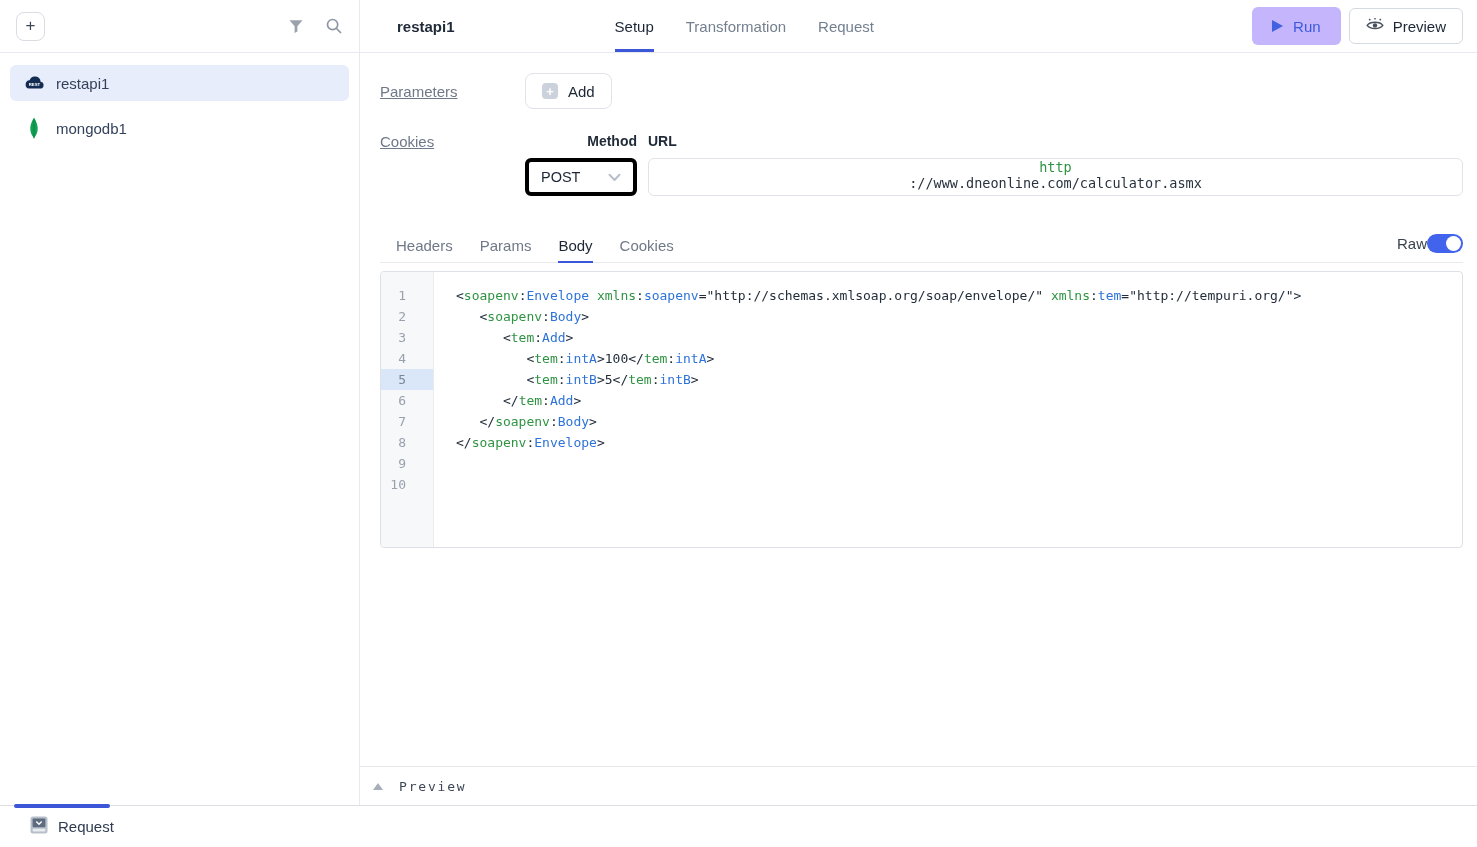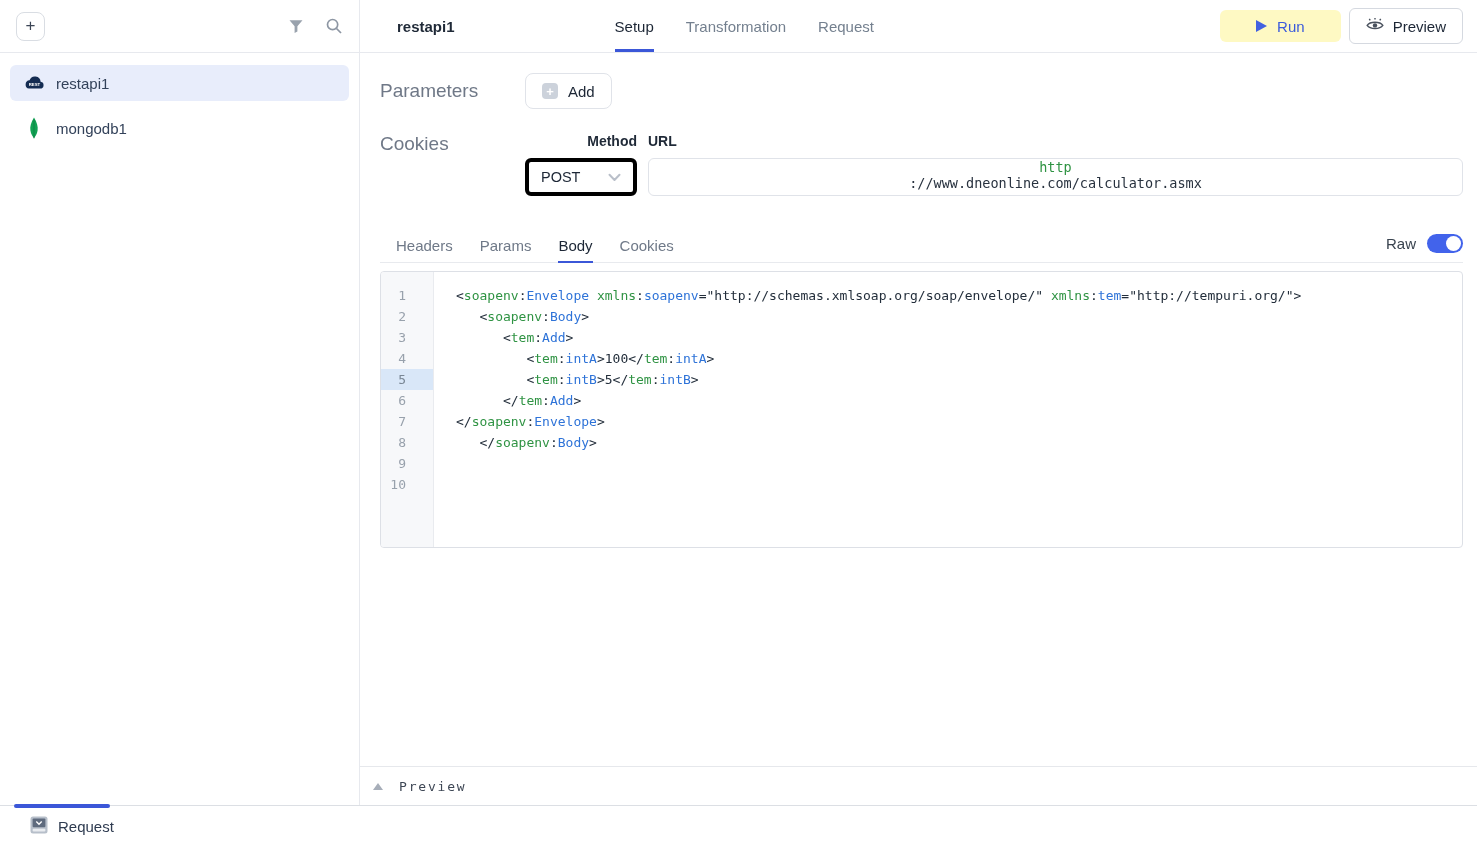--- a/index.html
+++ b/index.html
@@ -23,29 +23,29 @@
 
   
   .main { flex:1; display:flex; flex-direction:column; min-width:0; }
   .main-header { height:53px; border-bottom:1px solid #e7e9ee; display:flex; align-items:stretch; padding:0 14px 0 37px; }
   .query-title { font-size:15px; font-weight:600; color:#1f2937; display:flex; align-items:center; }
   .main-tabs { display:flex; margin-left:160px; gap:32px; }
   .main-tab { display:flex; align-items:center; font-size:15px; color:#74808f; cursor:pointer;
     border-bottom:3px solid transparent; padding-top:3px; }
   .main-tab.active { color:#1c2635; border-bottom-color:#3b57d8; font-weight:500; }
   .header-actions { margin-left:auto; display:flex; align-items:center; gap:8px; }
-  .run-btn { height:32px; padding:0 36px; background:#fef9c3; border:none; border-radius:6px;
+  .run-btn { height:38px; padding:0 20px; background:#c4b5fd; border:none; border-radius:6px;
     display:flex; align-items:center; gap:10px; font-size:15px; color:#3b5bdb; font-weight:500; cursor:pointer; }
   .play-tri { width:0; height:0; border-left:11px solid #4261e0; border-top:6px solid transparent; border-bottom:6px solid transparent; }
   .preview-btn { height:36px; padding:0 16px; background:#fff; border:1px solid #d5d9e0; border-radius:6px;
     display:flex; align-items:center; gap:9px; font-size:15px; color:#1c2635; font-weight:500; cursor:pointer; }
 
   .content { padding:20px 14px 0 20px; }
   .form-row { display:flex; }
-  .row-label { width:145px; font-size:19px; color:#6f7887; }
+  .row-label { width:145px; font-size:15px; color:#6f7887;text-decoration:underline; }
   .params-row { align-items:center; margin-bottom:24px; }
   .add-btn { height:36px; padding:0 16px; background:#fff; border:1px solid #e0e3e9; border-radius:8px;
     display:flex; align-items:center; gap:10px; font-size:15px; color:#1c2635; cursor:pointer; }
   .plus-sq { width:16px; height:16px; background:#ccd2db; border-radius:4px; color:#fff; font-size:13px;
     font-weight:bold; display:flex; align-items:center; justify-content:center; line-height:1; }
 
   .field-label { font-size:14px; font-weight:700; color:#1f2937; margin-bottom:9px; }
   .method-col { width:112px; margin-right:11px;text-align:right; }
   .url-col { flex:1; }
   .select-box { height:38px; border:4px solid #000000; border-radius:6px; background:#fff; display:flex;
@@ -54,21 +54,21 @@
   .url-input { height:38px; border:1px solid #e0e3e9; border-radius:6px; background:#fff; display:flex;
     align-items:center; padding:0 13px; font-family:"DejaVu Sans Mono", monospace; font-size:13.5px; color:#28323f;flex-direction:column; }
   .url-scheme { color:#2f9343; }
 
   
   .body-tabbar { display:flex; align-items:stretch; height:34px; margin-top:33px; border-bottom:1px solid #e8eaee; }
   .btab { display:flex; align-items:center; margin-right:27px; font-size:15px; color:#6f7988;
     border-bottom:2.5px solid transparent; margin-bottom:-1px; cursor:pointer; }
   .btab:first-child { margin-left:16px; }
   .btab.active { color:#1c2635; border-bottom-color:#3b57d8; }
-  .raw-wrap { margin-left:auto; display:flex; align-items:center; gap:11px; padding-bottom:4px;text-align:center; }
+  .raw-wrap { margin-left:auto; display:flex; align-items:center; padding-bottom:4px;text-align:center; }
   .raw-label { font-size:15px; color:#39434f; }
   .toggle { width:36px; height:19px; border-radius:10px; background:#4263eb; position:relative; cursor:pointer; }
   .toggle .knob { width:15px; height:15px; border-radius:50%; background:#fff; position:absolute; top:2px; right:2px; }
 
   
   .editor { margin-top:8px; height:277px; border:1px solid #dde0e6; border-radius:4px; display:flex;
     font-family:"DejaVu Sans Mono", monospace; font-size:13px; overflow:hidden; }
   .gutter { width:53px; background:#f7f8fa; border-right:1px solid #e9ebef; padding-top:13px; flex-shrink:0; }
   .ln { height:21px; line-height:21px; text-align:right; padding-right:27px; color:#98a1ac; }
   .ln.active { background:#d9e7f8; color:#7a8795; }
@@ -215,22 +215,22 @@
               <div class="ln">9</div>
               <div class="ln">10</div>
             </div>
           <div class="codearea">
               <div class="code-line">&lt;<span class="tk-g">soapenv</span>:<span class="tk-b">Envelope</span> <span class="tk-g">xmlns</span>:<span class="tk-b">soapenv</span>="http://schemas.xmlsoap.org/soap/envelope/" <span class="tk-g">xmlns</span>:<span class="tk-b">tem</span>="http://tempuri.org/"&gt;</div>
               <div class="code-line">   &lt;<span class="tk-g">soapenv</span>:<span class="tk-b">Body</span>&gt;</div>
               <div class="code-line">      &lt;<span class="tk-g">tem</span>:<span class="tk-b">Add</span>&gt;</div>
               <div class="code-line">         &lt;<span class="tk-g">tem</span>:<span class="tk-b">intA</span>&gt;100&lt;/<span class="tk-g">tem</span>:<span class="tk-b">intA</span>&gt;</div>
               <div class="code-line">         &lt;<span class="tk-g">tem</span>:<span class="tk-b">intB</span>&gt;5&lt;/<span class="tk-g">tem</span>:<span class="tk-b">intB</span>&gt;</div>
               <div class="code-line">      &lt;/<span class="tk-g">tem</span>:<span class="tk-b">Add</span>&gt;</div>
+              <div class="code-line">   &lt;/<span class="tk-g">soapenv</span>:<span class="tk-b">Body</span>&gt;</div>
               <div class="code-line">&lt;/<span class="tk-g">soapenv</span>:<span class="tk-b">Envelope</span>&gt;</div>
-              <div class="code-line">   &lt;/<span class="tk-g">soapenv</span>:<span class="tk-b">Body</span>&gt;</div>
               <div class="code-line"></div>
             </div>
         </div>
       </div>
 
       <div class="flex-spacer"></div>
 
       <div class="preview-bar">
         <span class="tri-up"></span>
         <span class="preview-bar-label">Preview</span>

